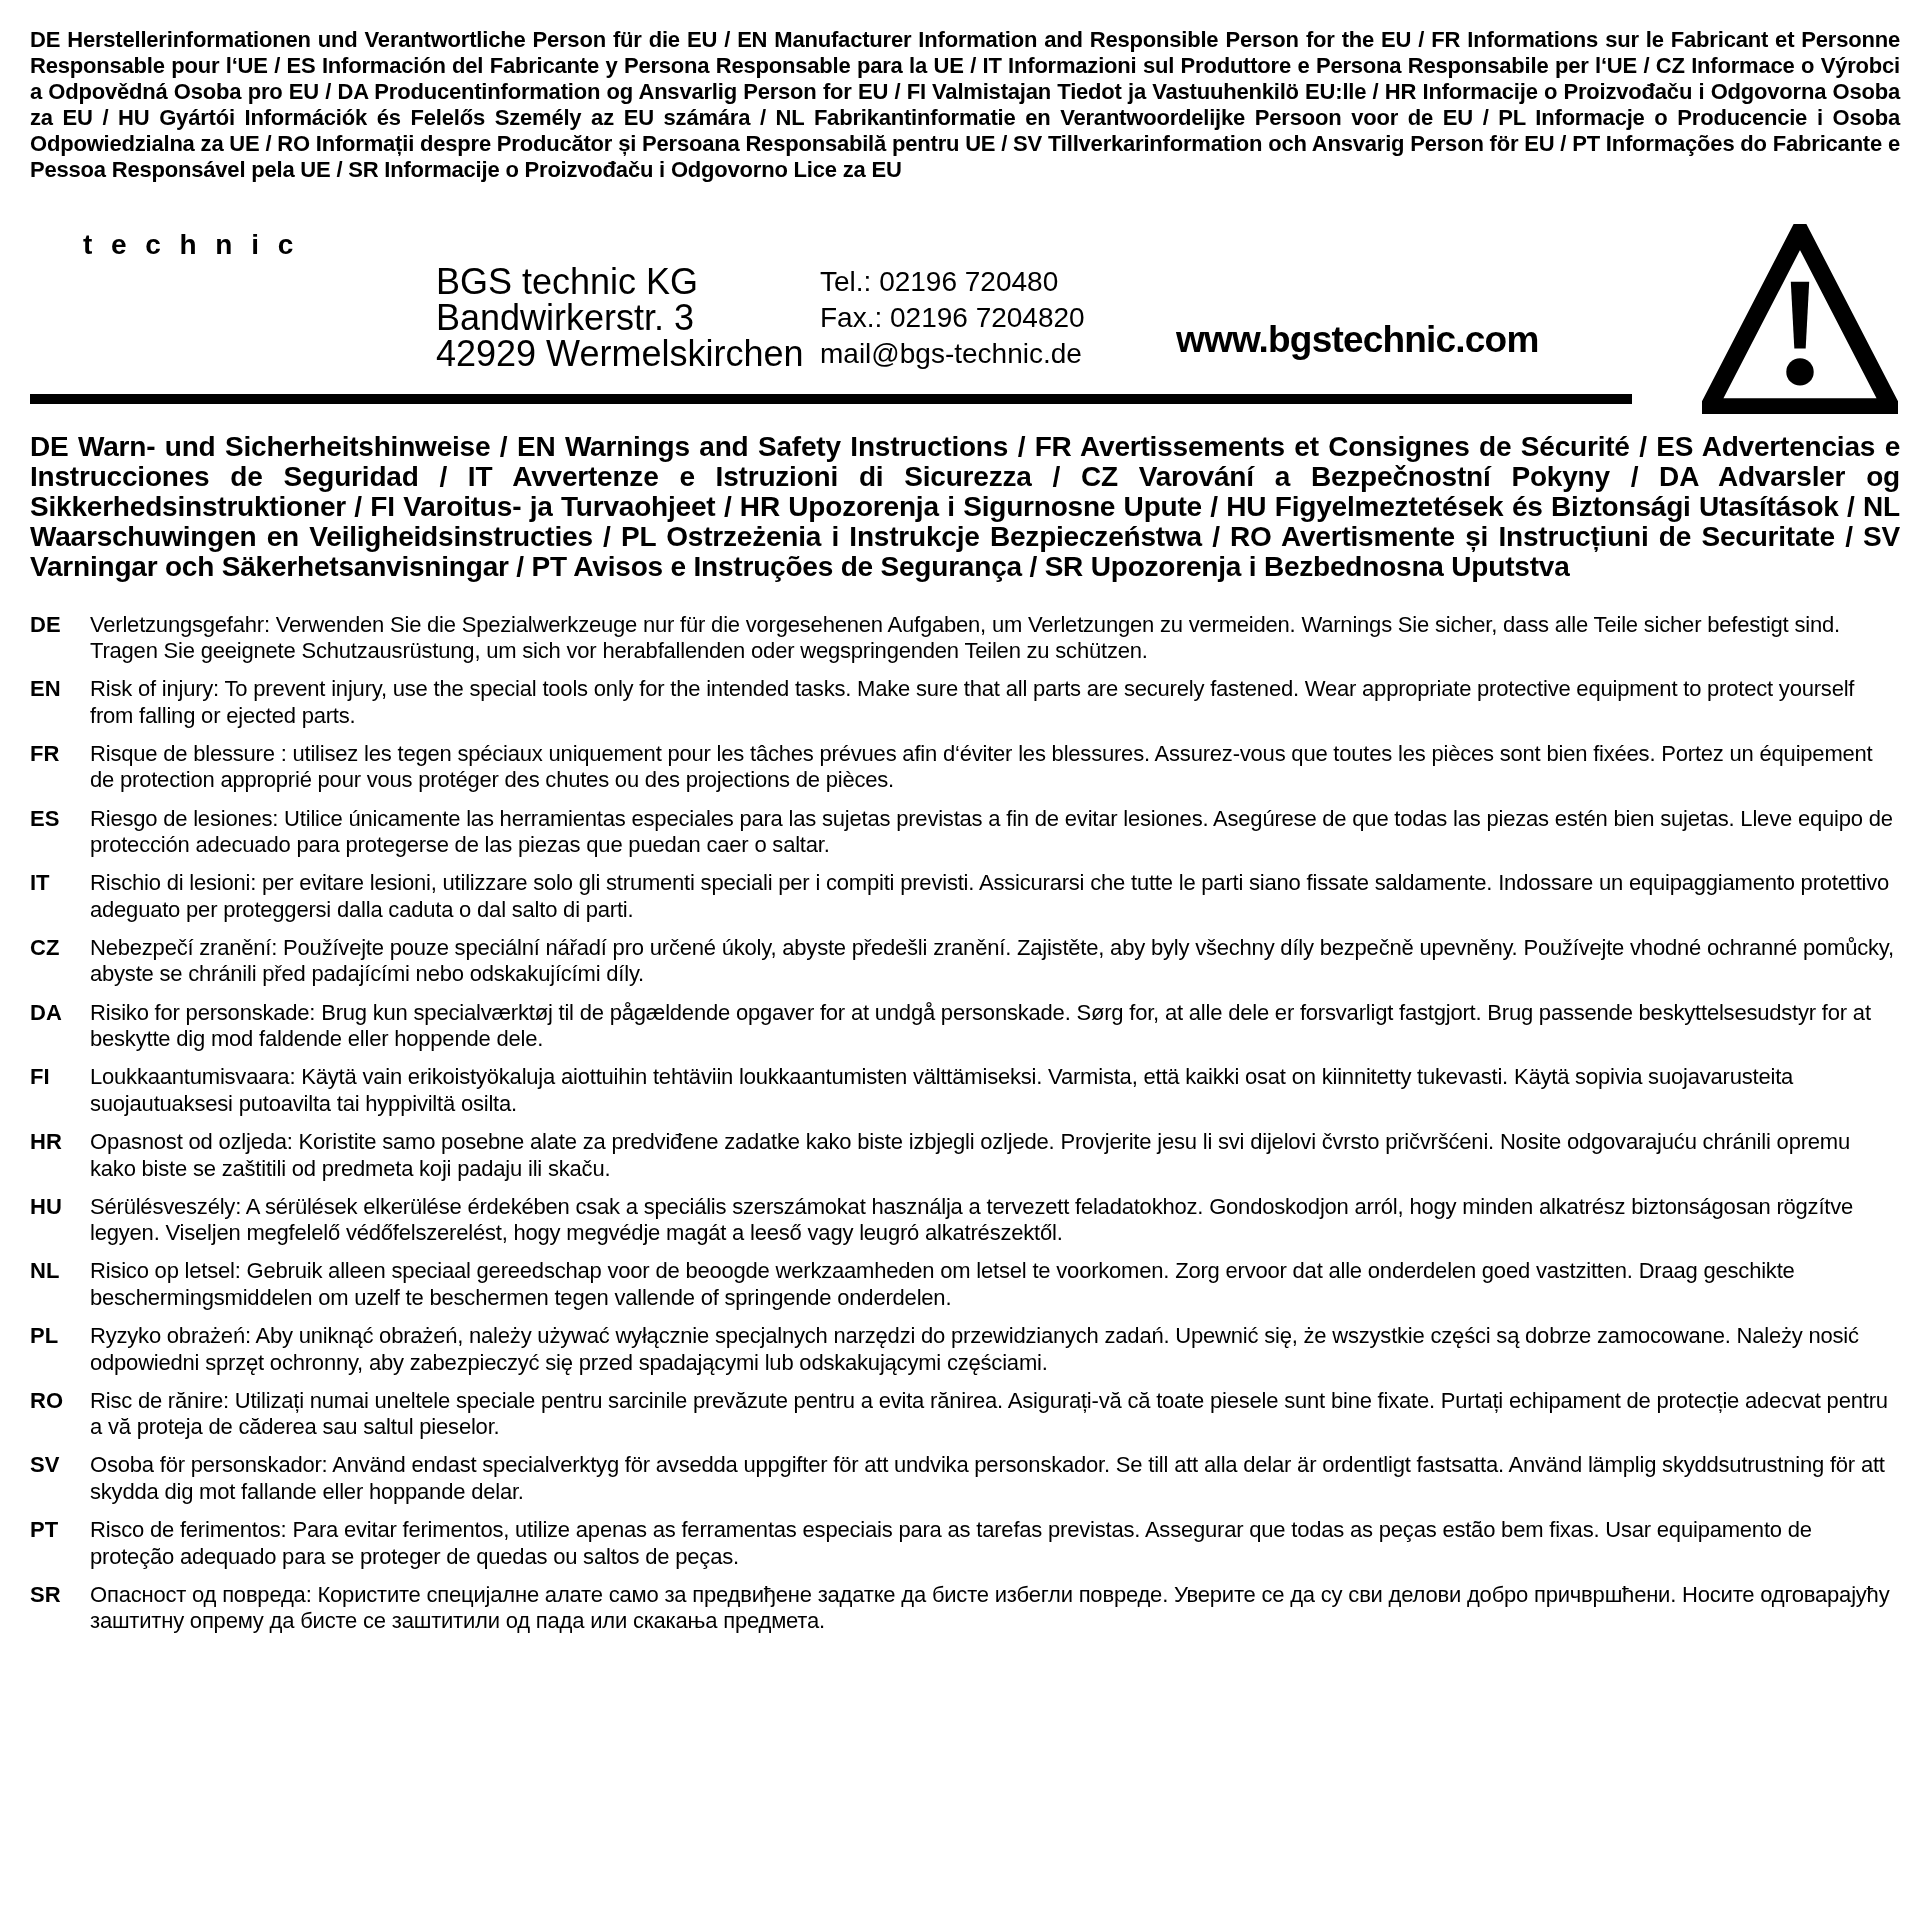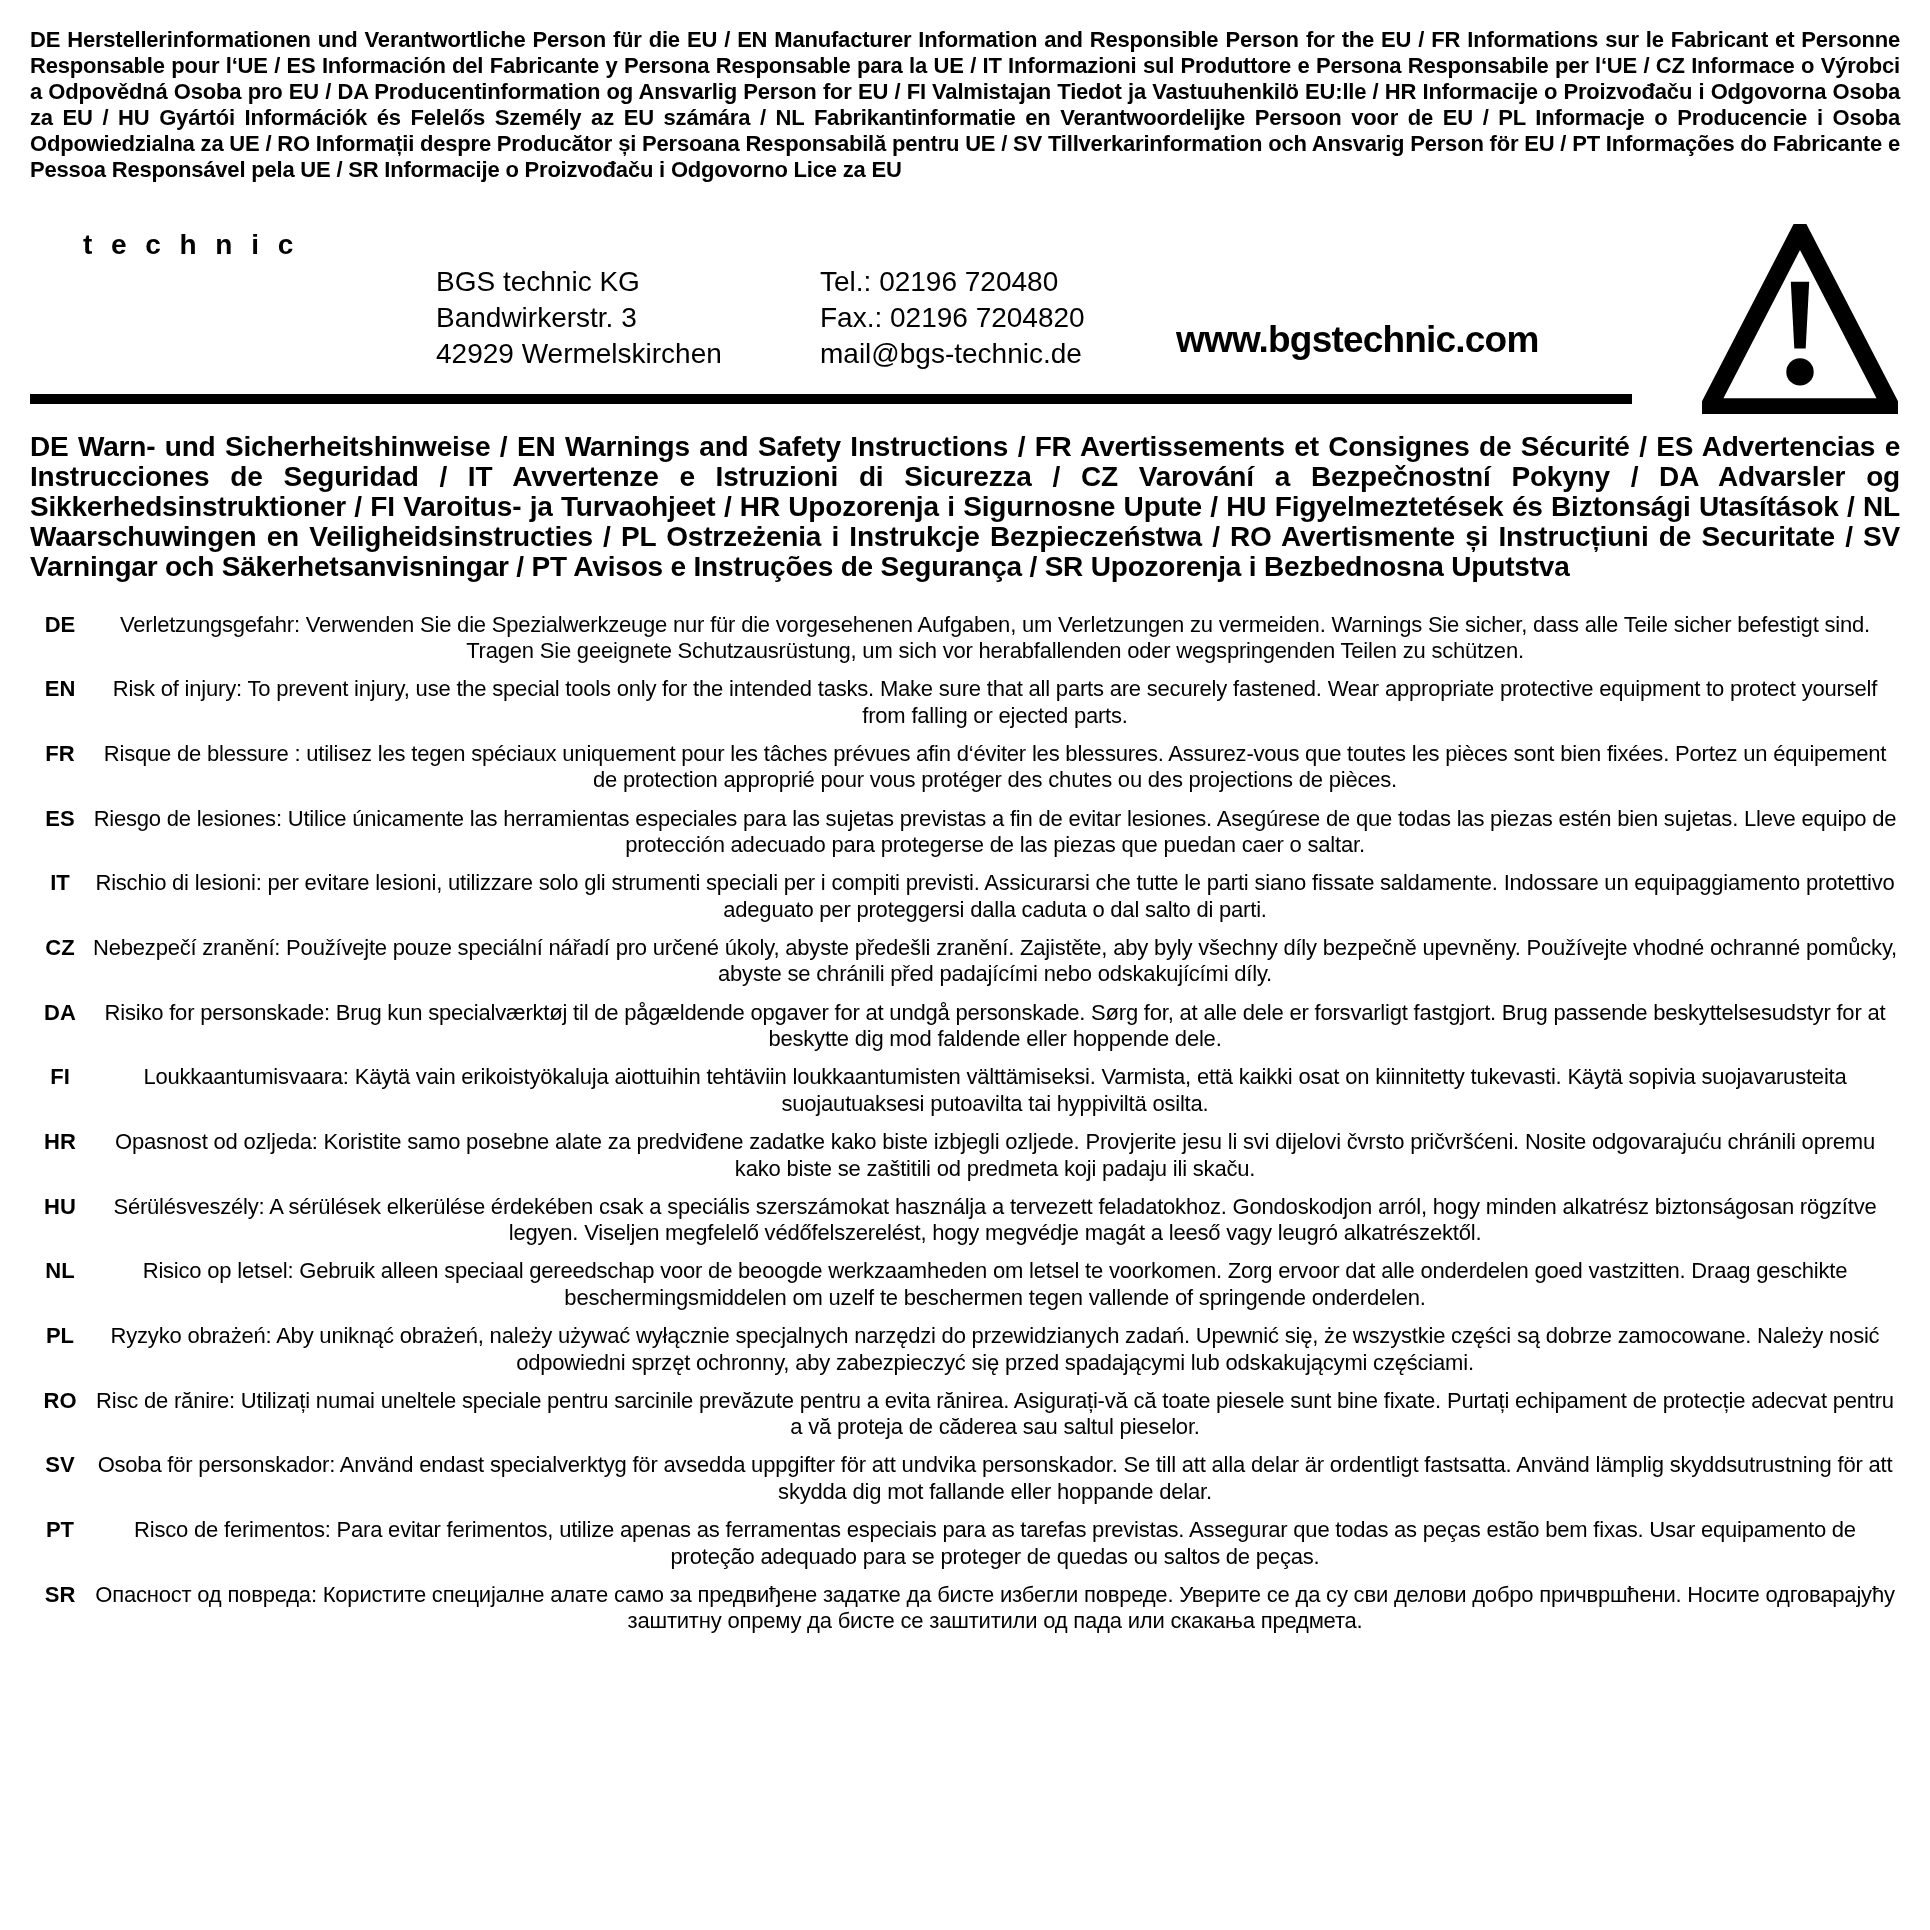--- a/index.html
+++ b/index.html
@@ -65,21 +65,21 @@
     font-size: 28px;
     letter-spacing: 18.7px;
     margin-top: 7.8px;
     padding-left: 53px;
     white-space: nowrap;
   }
   .address {
     position: absolute;
     left: 406px;
     top: 36px;
-    font-size: 28px;
+    font-size: 36px;
     line-height: 36px;
   }
   .contact {
     position: absolute;
     left: 790px;
     top: 36px;
     font-size: 28px;
     line-height: 36px;
   }
   .website {
@@ -111,21 +111,20 @@
     margin: 28px 0 0 0;
     font-size: 28px;
     font-weight: bold;
     line-height: 30px;
     text-align: justify;
     letter-spacing: -0.2px;
   }
   
   .warnings {
     margin-top: 30px;
-    text-align: center;
   }
   .warn-row {
     display: flex;
     margin-bottom: 11.7px;
     font-size: 22px;
     line-height: 26.5px;
   }
   .warn-row .lang {
     flex: 0 0 60px;
     width: 60px;

